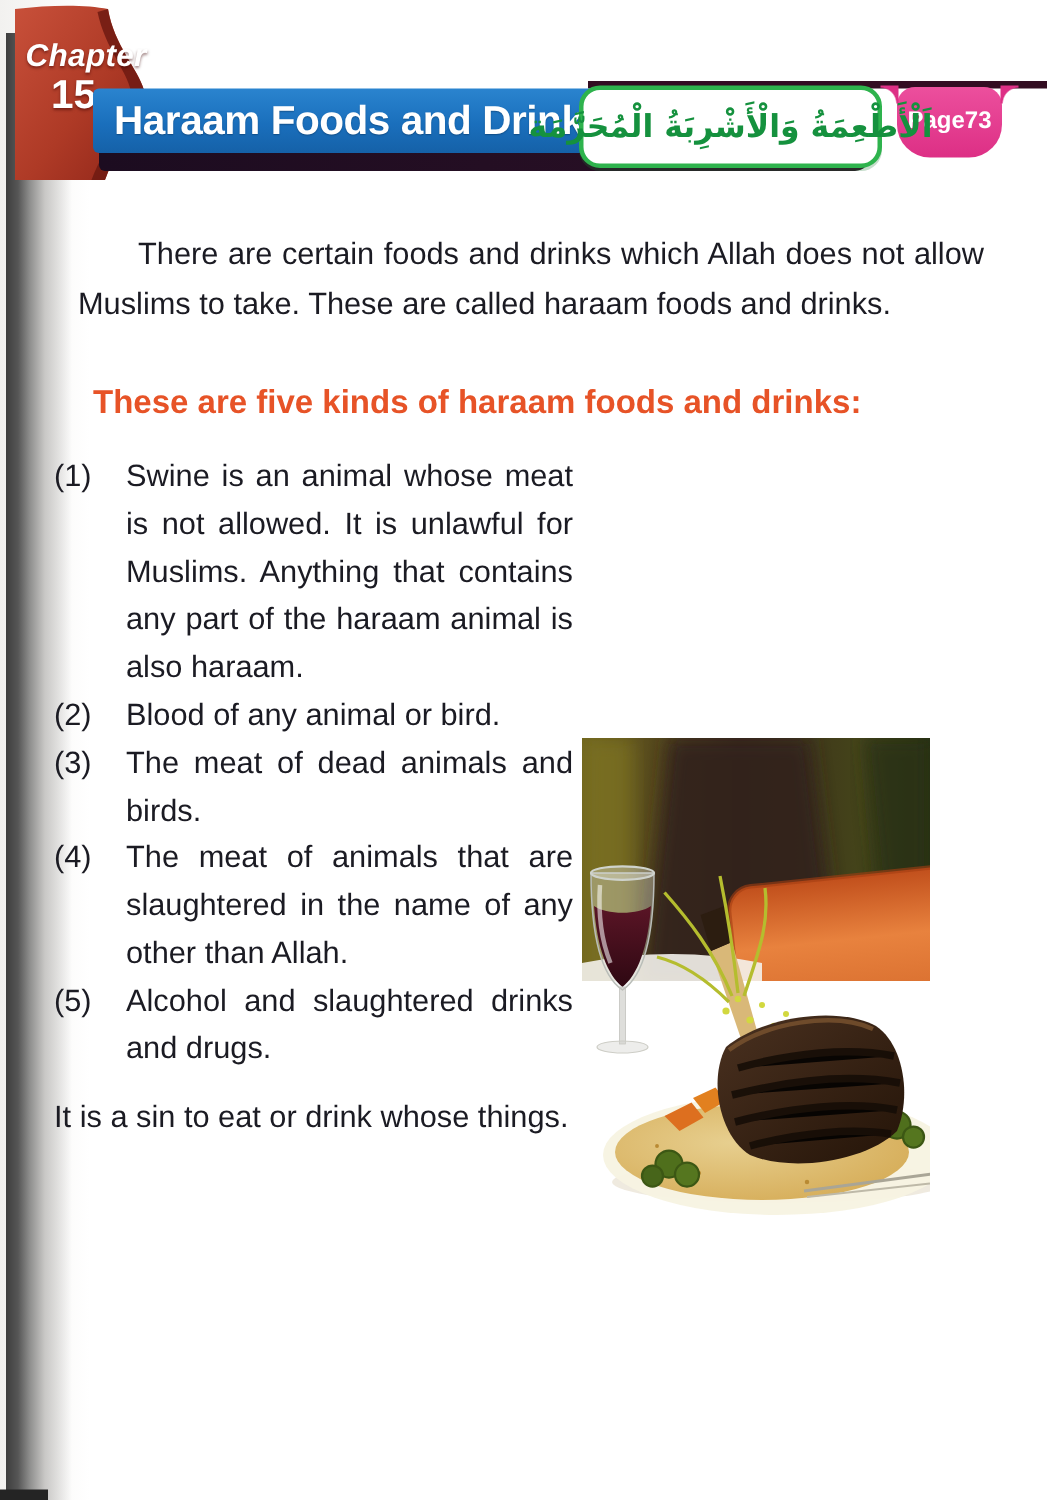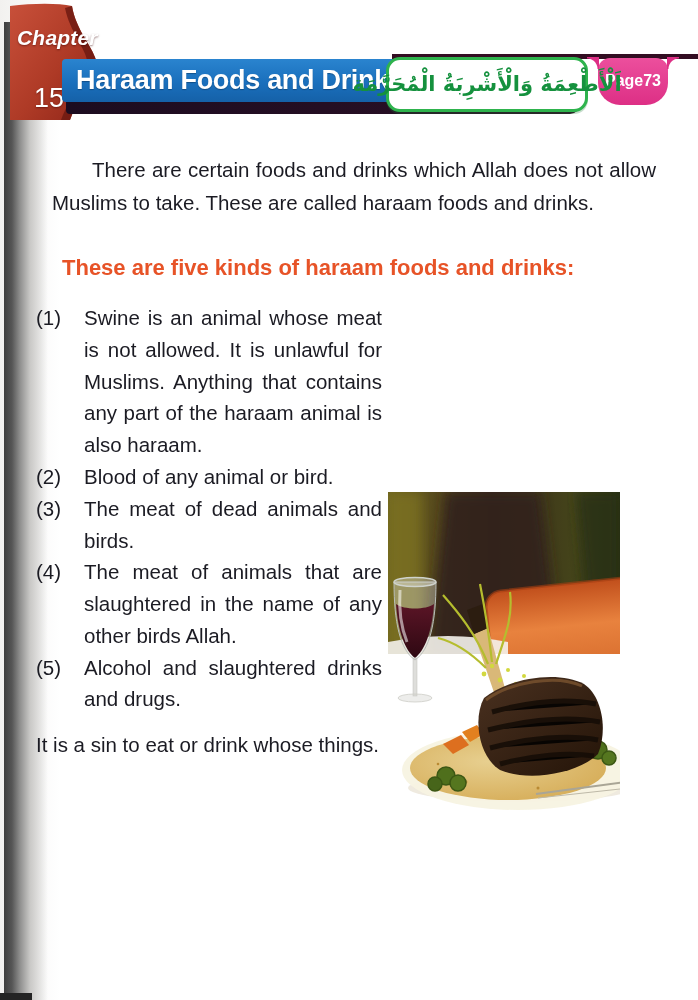--- a/index.html
+++ b/index.html
@@ -12,21 +12,21 @@
   
   .spine{
     position:absolute;left:4px;top:22px;bottom:0;width:44px;
     background:linear-gradient(to right,#3e3e3e 0px,#565656 8px,#8f8f8e 16px,#c9c8c6 26px,rgba(255,255,255,0) 44px);
   }
   .spine-bottom{position:absolute;left:0;bottom:0;width:32px;height:7px;background:#242424;}
 
   
   .chapter-badge{position:absolute;left:4px;top:2px;width:104px;height:122px;}
   .chapter-label{position:absolute;left:13px;top:24px;color:#ffffff;font-weight:bold;font-size:21px;letter-spacing:.2px;text-shadow:0 1px 2px rgba(60,0,0,.5);font-style:italic;}
-  .chapter-number{position:absolute;left:30px;top:46px;color:#ffffff;font-weight:normal;font-size:27px;text-shadow:0 1px 2px rgba(60,0,0,.5);margin-top:35px;}
+  .chapter-number{position:absolute;left:30px;top:46px;color:#ffffff;font-weight:bold;font-size:27px;text-shadow:0 1px 2px rgba(60,0,0,.5);}
 
   .title-shadow-strip{position:absolute;left:66px;top:100px;width:514px;height:14px;background:linear-gradient(to right,#1c0c20,#2c1026);border-radius:0 0 10px 4px;}
   .title-bar{
     position:absolute;left:62px;top:59px;width:412px;height:43px;
     background:linear-gradient(to bottom,#2a84cf,#1a6fbc 55%,#1561a8);
     border-radius:4px 0 0 4px;display:flex;align-items:center;
   }
   .title-bar .title-text{color:#ffffff;font-weight:bold;font-size:27px;padding-left:14px;letter-spacing:-.3px;white-space:nowrap;text-shadow:0 1px 1px rgba(0,30,60,.4);}
 
   .top-rule{position:absolute;left:392px;top:54px;width:306px;height:5px;background:#330d22;}
@@ -120,21 +120,21 @@
       <li>
         <span class="li-marker">(2)</span>
         <span class="li-text">Blood of any animal or bird.</span>
       </li>
       <li>
         <span class="li-marker">(3)</span>
         <span class="li-text">The meat of dead animals and birds.</span>
       </li>
       <li>
         <span class="li-marker">(4)</span>
-        <span class="li-text">The meat of animals that are slaughtered in the name of any other birds Allah.</span>
+        <span class="li-text">The meat of animals that are slaughtered in the name of any other than Allah.</span>
       </li>
       <li>
         <span class="li-marker">(5)</span>
         <span class="li-text">Alcohol and slaughtered drinks and drugs.</span>
       </li>
     </ul>
 
     <p class="closing">It is a sin to eat or drink whose things.</p>
   </div>
 

